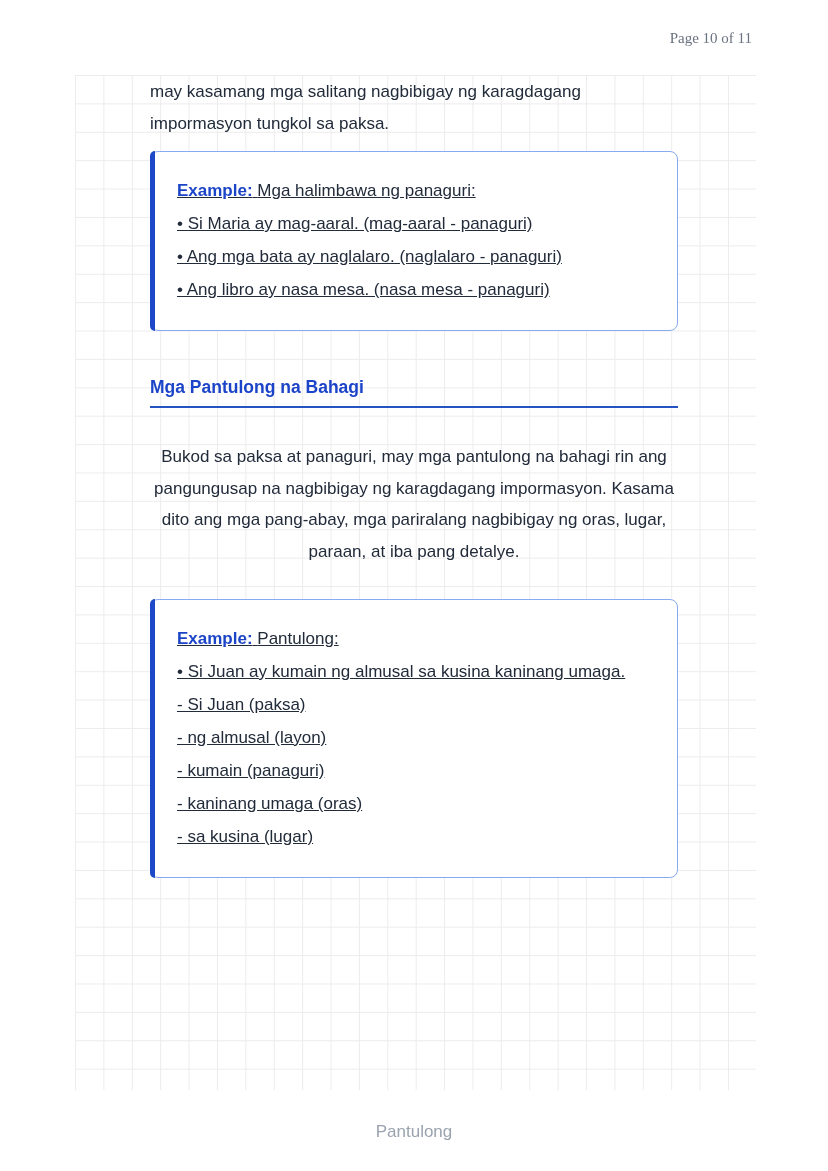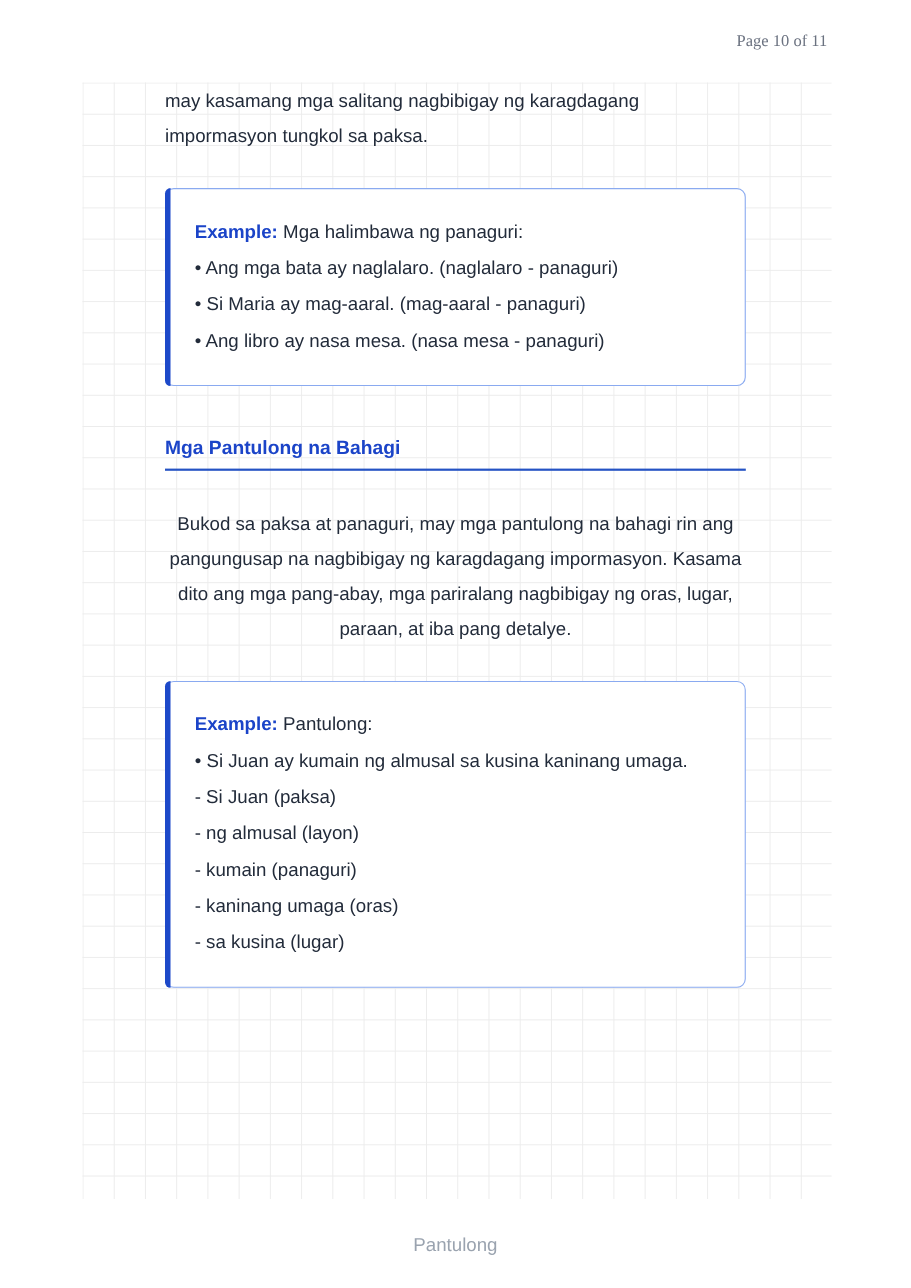--- a/index.html
+++ b/index.html
@@ -36,28 +36,29 @@
     position: absolute;
     left: 150px;
     top: 76px;
     width: 528px;
   }
   .body-text {
     font-size: 17px;
     line-height: 31.5px;
     color: #222b3a;
   }
-  .intro-para { margin-bottom: 32px; }
+  .intro-para { margin-bottom: 12px; }
   .example-box {
     position: relative;
     background: #ffffff;
     border: 1px solid #8aaaf0;
     border-radius: 8px;
     padding: 22px 26px 24px 26px;
     margin-bottom: 46px;
+    text-decoration: underline;
   }
   .example-box::before {
     content: "";
     position: absolute;
     left: -1px;
     top: -1px;
     bottom: -1px;
     width: 5px;
     background: #1d49c9;
     border-radius: 8px 0 0 8px;
@@ -102,22 +103,22 @@
 
 <div class="content">
 
   <p class="body-text intro-para">may kasamang mga salitang nagbibigay ng karagdagang impormasyon tungkol sa paksa.</p>
 
   <div class="example-box">
     <div class="example-line">
       <span class="example-label">Example:</span>
       <span>Mga halimbawa ng panaguri:</span>
     </div>
+    <div class="example-item">• Si Maria ay mag-aaral. (mag-aaral - panaguri)</div>
     <div class="example-item">• Ang mga bata ay naglalaro. (naglalaro - panaguri)</div>
-    <div class="example-item">• Si Maria ay mag-aaral. (mag-aaral - panaguri)</div>
     <div class="example-item">• Ang libro ay nasa mesa. (nasa mesa - panaguri)</div>
   </div>
 
   <h2 class="section-heading">Mga Pantulong na Bahagi</h2>
   <hr class="section-divider">
 
   <p class="body-text body-para">Bukod sa paksa at panaguri, may mga pantulong na bahagi rin ang pangungusap na nagbibigay ng karagdagang impormasyon. Kasama dito ang mga pang-abay, mga pariralang nagbibigay ng oras, lugar, paraan, at iba pang detalye.</p>
 
   <div class="example-box">
     <div class="example-line">

